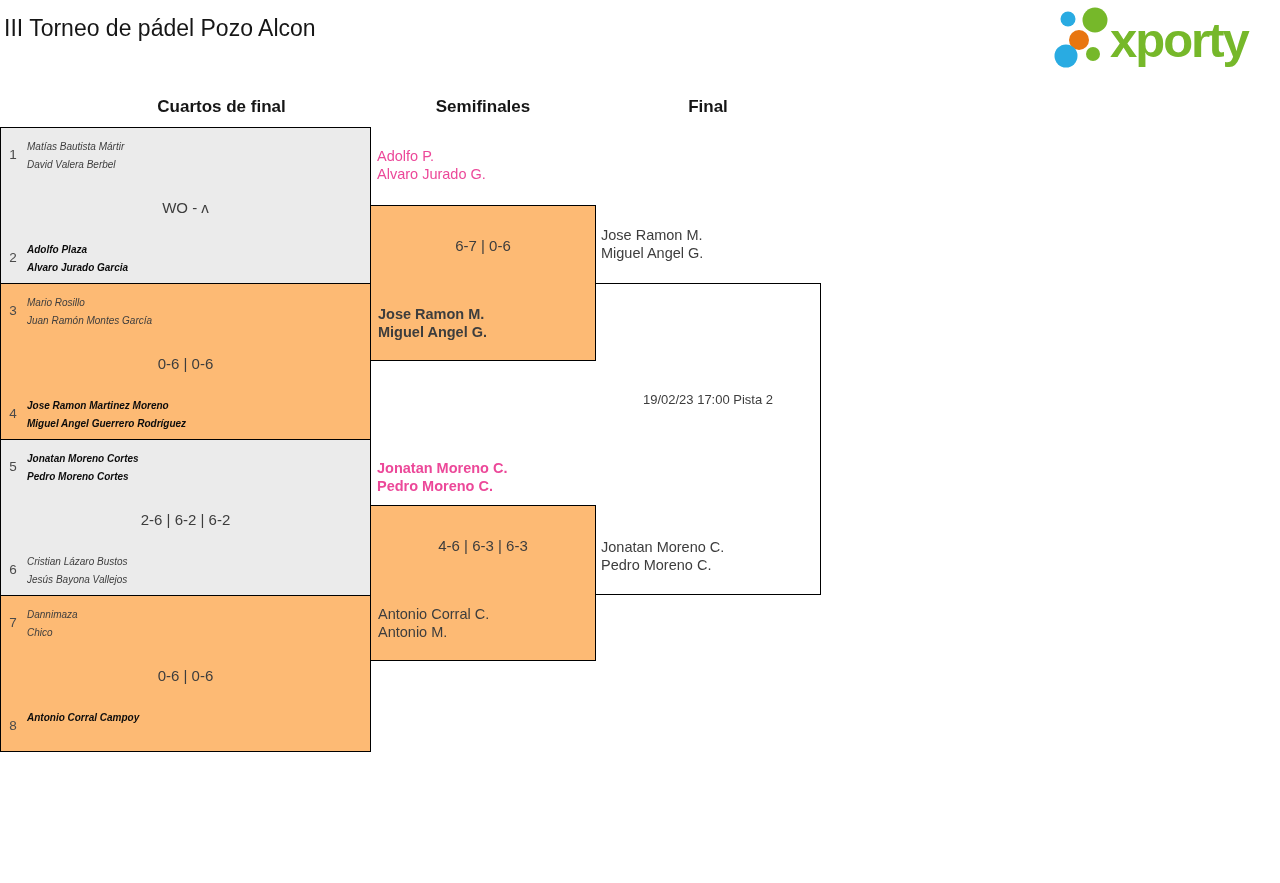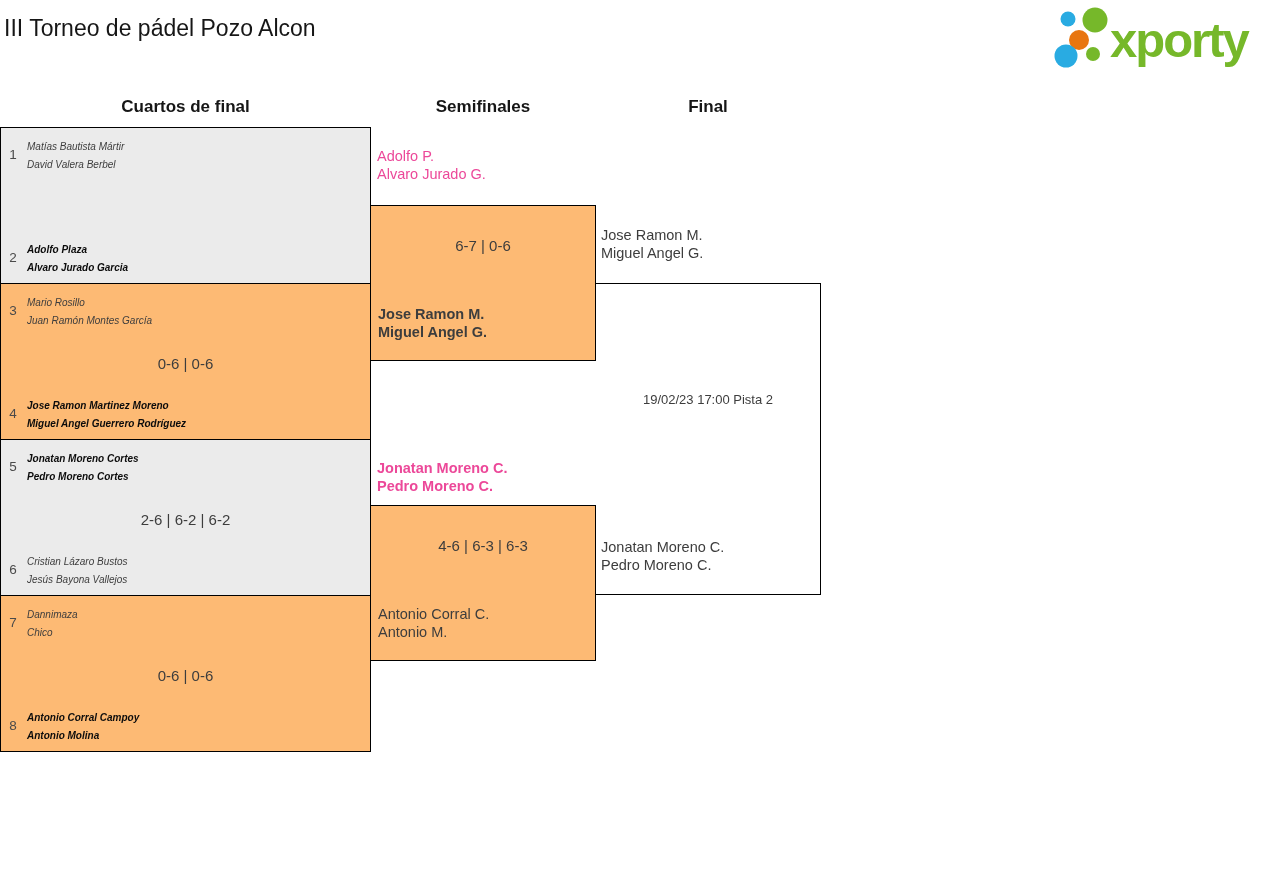--- a/index.html
+++ b/index.html
@@ -5,21 +5,21 @@
   html,body{margin:0;padding:0;background:#fff;}
   .stage{
     position:relative;width:1280px;height:883px;background:#ffffff;overflow:hidden;
     font-family:"Liberation Sans", sans-serif;color:#161616;
   }
   
   .page-title{position:absolute;left:4px;top:2px;font-size:23px;font-weight:400;line-height:33px;color:#161616;margin-top:10px;}
   .logo{position:absolute;left:1044px;top:2px;width:232px;height:68px;}
   
   .round-label{position:absolute;top:97px;font-size:17px;font-weight:700;color:#161616;text-align:center;line-height:20px;}
-  .round-qf{left:0;width:371px;}
+  .round-qf{left:0;width:371px;padding-left:36px;}
   .round-sf{left:370px;width:226px;}
   .round-f{left:595px;width:226px;}
   
   .match{position:absolute;box-sizing:border-box;border:1px solid #000;background:#fdba74;}
   .match.alt{background:#ebebeb;}
   .qf{left:0;width:371px;height:157px;}
   .qf1{top:127px}.qf2{top:283px}.qf3{top:439px}.qf4{top:595px}
   .seed{position:absolute;left:0;width:24px;text-align:center;font-size:13.5px;line-height:18px;color:#4a4a4a;}
   .seed.s-top{top:18px}
   .seed.s-bot{top:121px}
@@ -67,20 +67,21 @@
   <div class="round-label round-qf">Cuartos de final</div>
   <div class="round-label round-sf">Semifinales</div>
   <div class="round-label round-f">Final</div>
 
   <div class="match qf qf1 alt">
     <div class="seed s-top">1</div>
     <div class="team t-top">
       <div>Matías Bautista Mártir</div>
       <div>David Valera Berbel</div>
     </div>
+    <div class="score">WO - ʌ</div>
     <div class="seed s-bot">2</div>
     <div class="team t-bot winner">
       <div>Adolfo Plaza</div>
       <div>Alvaro Jurado Garcia</div>
     </div>
   </div>
 
   <div class="match qf qf2">
     <div class="seed s-top">3</div>
     <div class="team t-top">
@@ -112,21 +113,20 @@
   <div class="match qf qf4">
     <div class="seed s-top">7</div>
     <div class="team t-top">
       <div>Dannimaza</div>
       <div>Chico</div>
     </div>
     <div class="score">0-6 | 0-6</div>
     <div class="seed s-bot">8</div>
     <div class="team t-bot winner">
       <div>Antonio Corral Campoy</div>
-      <div>Antonio Molina</div>
     </div>
   </div>
 
   <div class="sf-label lbl1">
     <div>Adolfo P.</div>
     <div>Alvaro Jurado G.</div>
   </div>
 
   <div class="match sf sf1">
     <div class="score">6-7 | 0-6</div>

